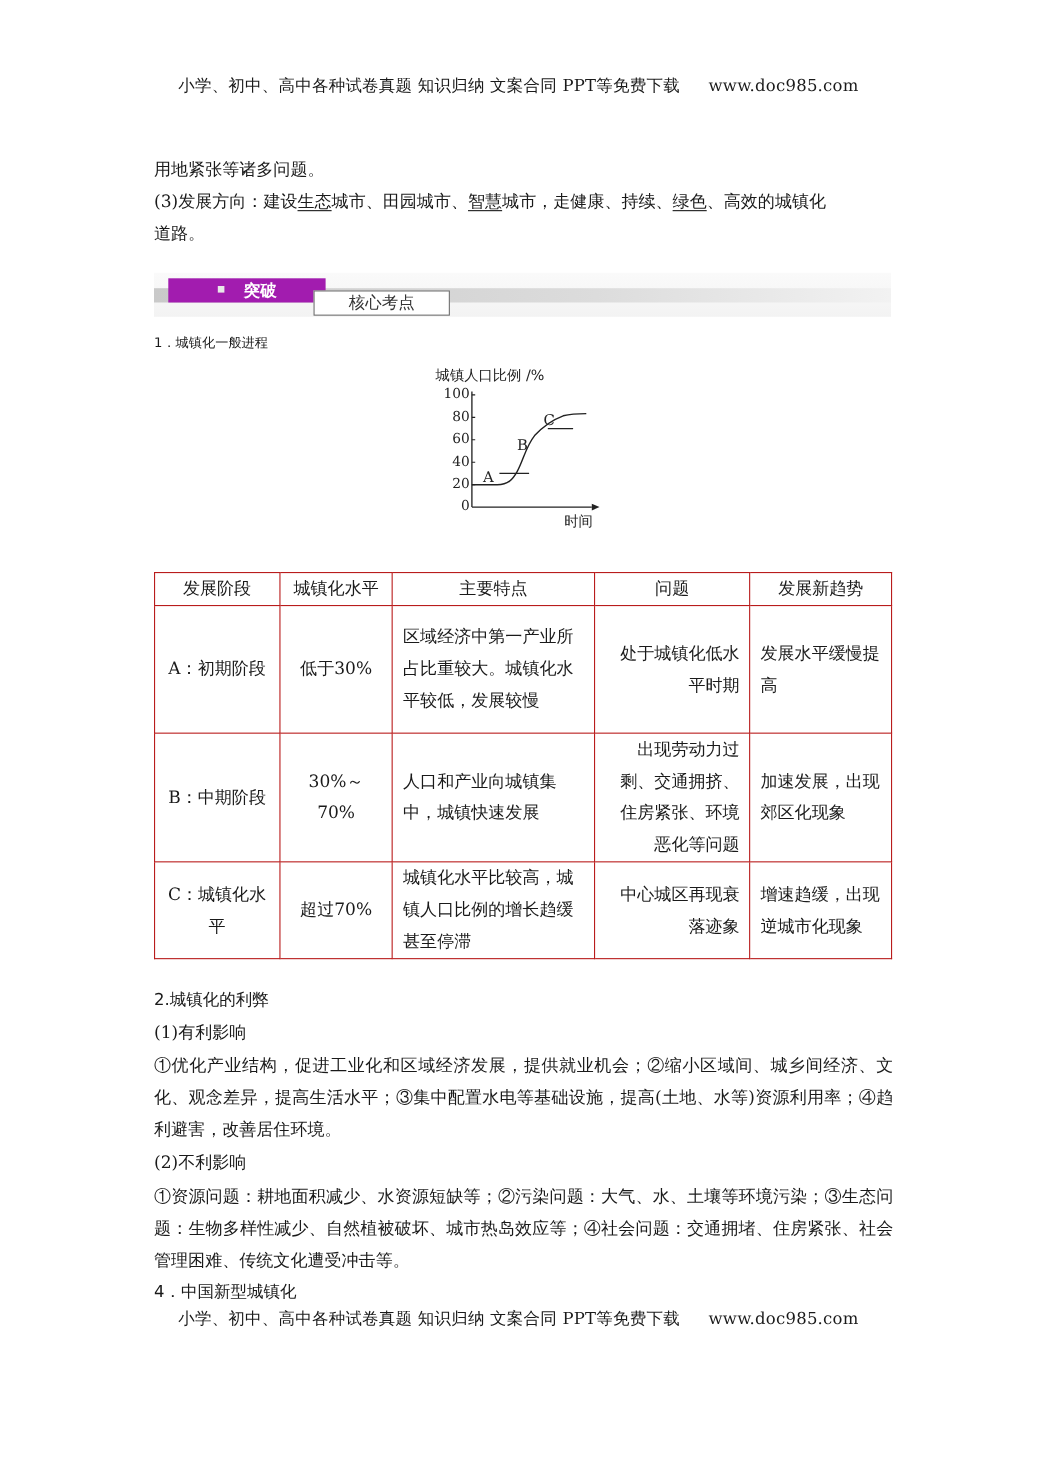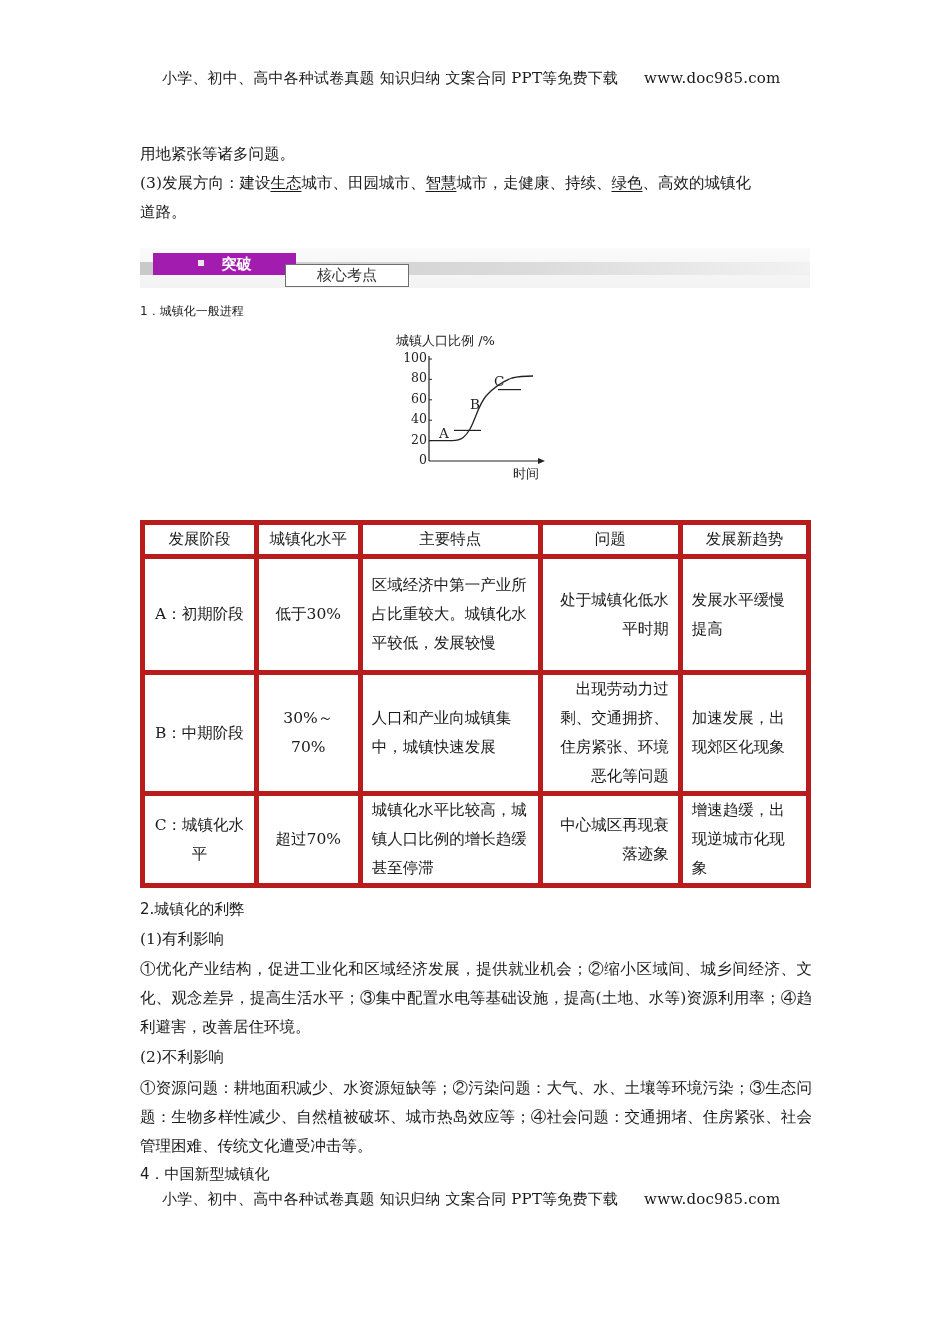--- a/index.html
+++ b/index.html
@@ -26,21 +26,21 @@
   .banner-light { position:absolute; left:145px; top:4px; width:122px; height:21px; background:#ffffff;
     border:1px solid #6e6e6e; color:#333; font-family:"DejaVu Sans", "Liberation Sans", sans-serif; font-size:15px;
     line-height:21px; text-align:center;margin-top:12px; }
 
   
   .chart { left:390px; top:328px; width:170px; height:155px; }
 
   
   table.stages { position:absolute; left:140px; top:520px; width:671px; border-collapse:collapse;
     font-size:15.5px; }
-  table.stages td, table.stages th { border:5px solid #b91c1c; padding:0 9px; font-weight:normal; line-height:29px; vertical-align:middle; }
+  table.stages td, table.stages th { border:1px solid #b91c1c; padding:0 9px; font-weight:normal; line-height:29px; vertical-align:middle; }
   table.stages th { height:29px; text-align:center; }
   .c0 { width:95px; text-align:center; }
   .c1 { width:84px; text-align:center; }
   .c2 { width:165px; text-align:left; }
   .c3 { width:123px; text-align:right; }
   .c4 { width:110px; text-align:left; }
 </style>
 </head>
 <body>
 

